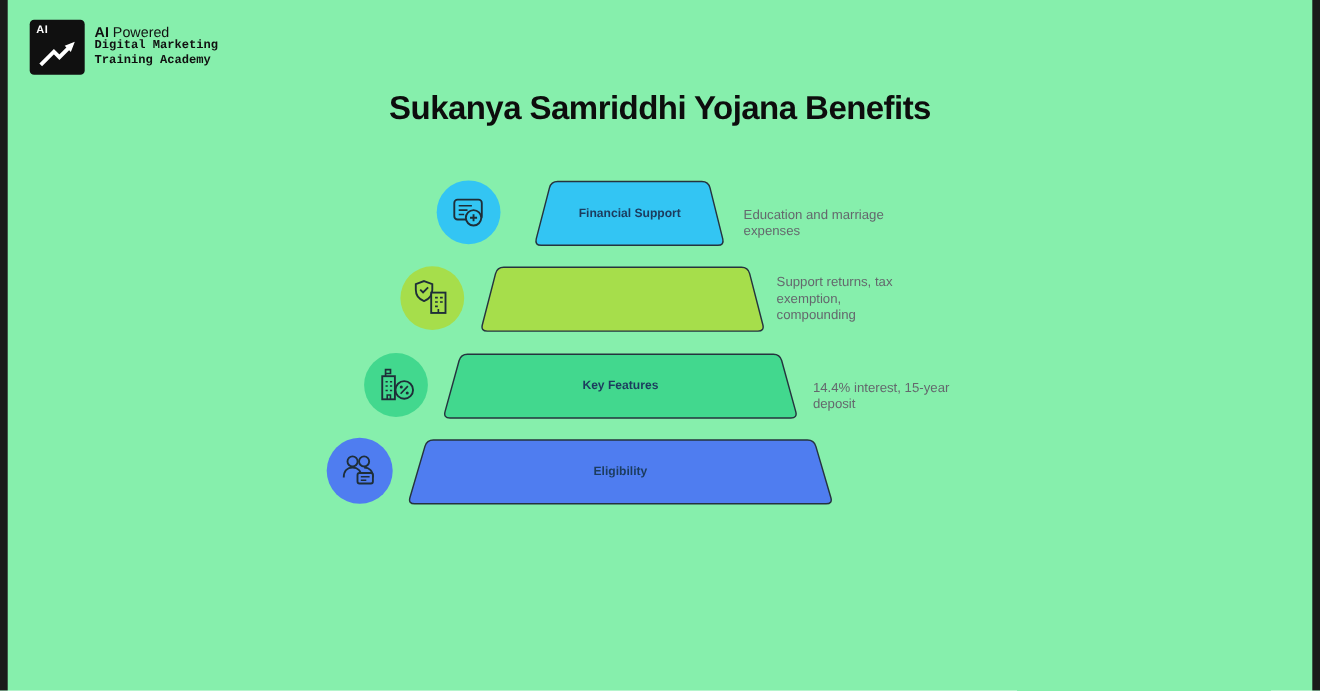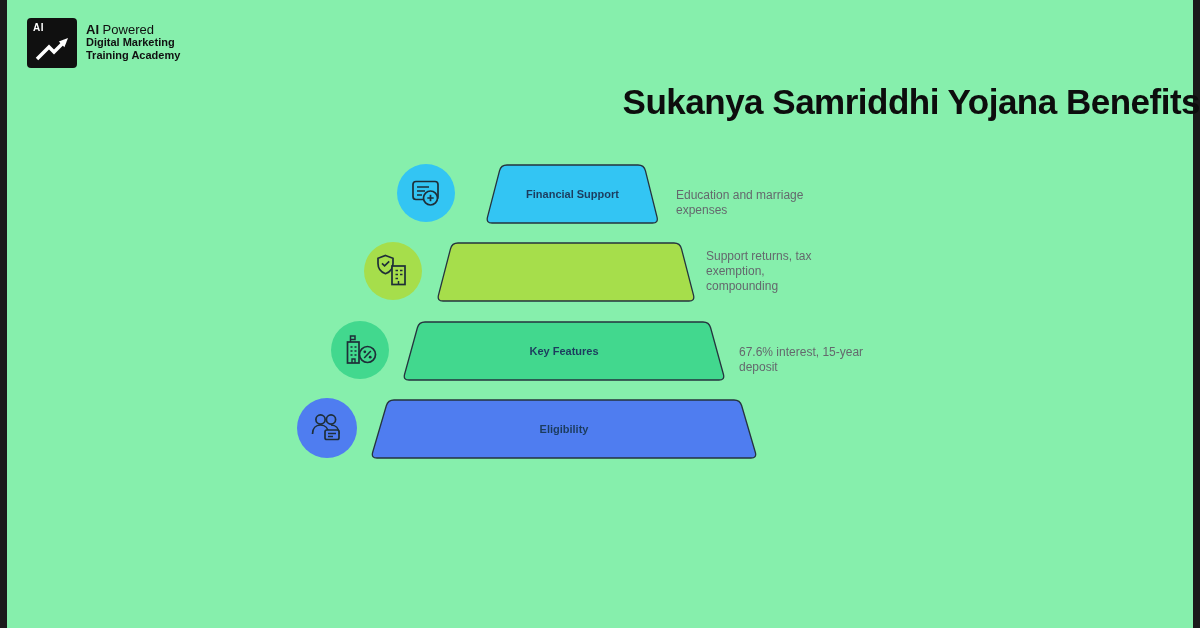--- a/index.html
+++ b/index.html
@@ -8,24 +8,24 @@
   .edge{position:absolute;top:0;height:100%;width:7px;background:#1a1a1a;}
   .edge.left{left:0}.edge.right{right:0}
 
   .logo{position:absolute;left:27px;top:18px;display:flex;gap:9px;align-items:center;}
   .logo-badge{position:relative;width:50px;height:50px;background:#101010;border-radius:4px;flex:0 0 auto;}
   .logo-ai{position:absolute;left:6px;top:4px;color:#ffffff;font-size:10px;font-weight:700;letter-spacing:.5px;}
   .logo-badge svg{position:absolute;left:0;top:0;}
   .logo-text{color:#101010;}
   .lt1{font-size:13px;line-height:12px;}
   .lt1 b{font-weight:700;}
-  .lt2{font-size:11px;font-weight:700;line-height:13px;}
+  .lt2{font-size:11px;font-weight:700;line-height:13px;font-family:Liberation Mono, monospace;}
 
-  .title{position:absolute;left:0;right:0;top:82px;margin:0;text-align:right;
-         font-size:35px;font-weight:800;letter-spacing:-0.5px;color:#0d0d0d;}
+  .title{position:absolute;left:0;right:0;top:82px;margin:0;text-align:center;
+         font-size:30px;font-weight:800;letter-spacing:-0.5px;color:#0d0d0d;}
 
   .trap{position:absolute;overflow:visible;}
   .trap-label{position:absolute;height:58px;display:flex;align-items:center;justify-content:center;
               font-size:11px;font-weight:700;color:#1c3c5e;}
   .licon{position:absolute;overflow:visible;}
   .desc{position:absolute;font-size:12px;line-height:15px;color:#64686d;}
 </style>
 </head>
 <body>
 
@@ -83,21 +83,21 @@
   <svg class="licon" style="left:331px;top:321px" width="58" height="58" viewBox="0 0 58 58">
     <circle cx="29" cy="29" r="29" fill="#42d88e"></circle>
     <rect x="16.5" y="21" width="11.5" height="21" fill="none" stroke="#1e2e38" stroke-width="1.7"></rect>
     <path d="M19.5 21 v-6 h4.5 v3.5 h-4.5" fill="none" stroke="#1e2e38" stroke-width="1.5"></path>
     <path d="M19.5 26 h2 M23.5 26 h2 M19.5 30 h2 M23.5 30 h2 M19.5 34 h2 M23.5 34 h2 M21 42 v-4 h3 v4" fill="none" stroke="#1e2e38" stroke-width="1.4"></path>
     <circle cx="36.5" cy="33.5" r="8" stroke="#1e2e38" stroke-width="1.7" fill="#42d88e"></circle>
     <path d="M33.2 37 l6.6 -7" fill="none" stroke="#1e2e38" stroke-width="1.5"></path>
     <circle cx="33.8" cy="30.8" r="1.4" fill="#1e2e38"></circle>
     <circle cx="39.2" cy="36.2" r="1.4" fill="#1e2e38"></circle>
   </svg>
-  <div class="desc" style="left:739px;top:345px;width:140px">67.6% interest, 15-year deposit</div>
+  <div class="desc" style="left:739px;top:345px;width:140px">14.4% interest, 15-year deposit</div>
 
   <svg class="trap" style="left:371px;top:400px" width="386" height="58">
     <path stroke="#25333e" stroke-width="1.3" fill="#4f7df0" d="M 23 0 L 363 0 Q 369 0 370.69 5.76 L 384.31 52.24 Q 386 58 380 58 L 6 58 Q 0 58 1.69 52.24 L 15.31 5.76 Q 17 0 23 0 Z"></path>
   </svg>
   <div class="trap-label" style="left:371px;top:400px;width:386px">Eligibility</div>
   <svg class="licon" style="left:297px;top:398px" width="60" height="60" viewBox="0 0 60 60">
     <circle cx="30" cy="30" r="30" fill="#4f7df0"></circle>
     <circle cx="23.5" cy="21.5" r="4.6" fill="none" stroke="#1e2e38" stroke-width="1.7"></circle>
     <circle cx="34" cy="21.5" r="4.6" stroke="#1e2e38" stroke-width="1.7" fill="#4f7df0"></circle>
     <path d="M15.5 36 c0 -6 3.6 -9 8 -9 c4.4 0 8 3 8 9" fill="none" stroke="#1e2e38" stroke-width="1.7"></path>

